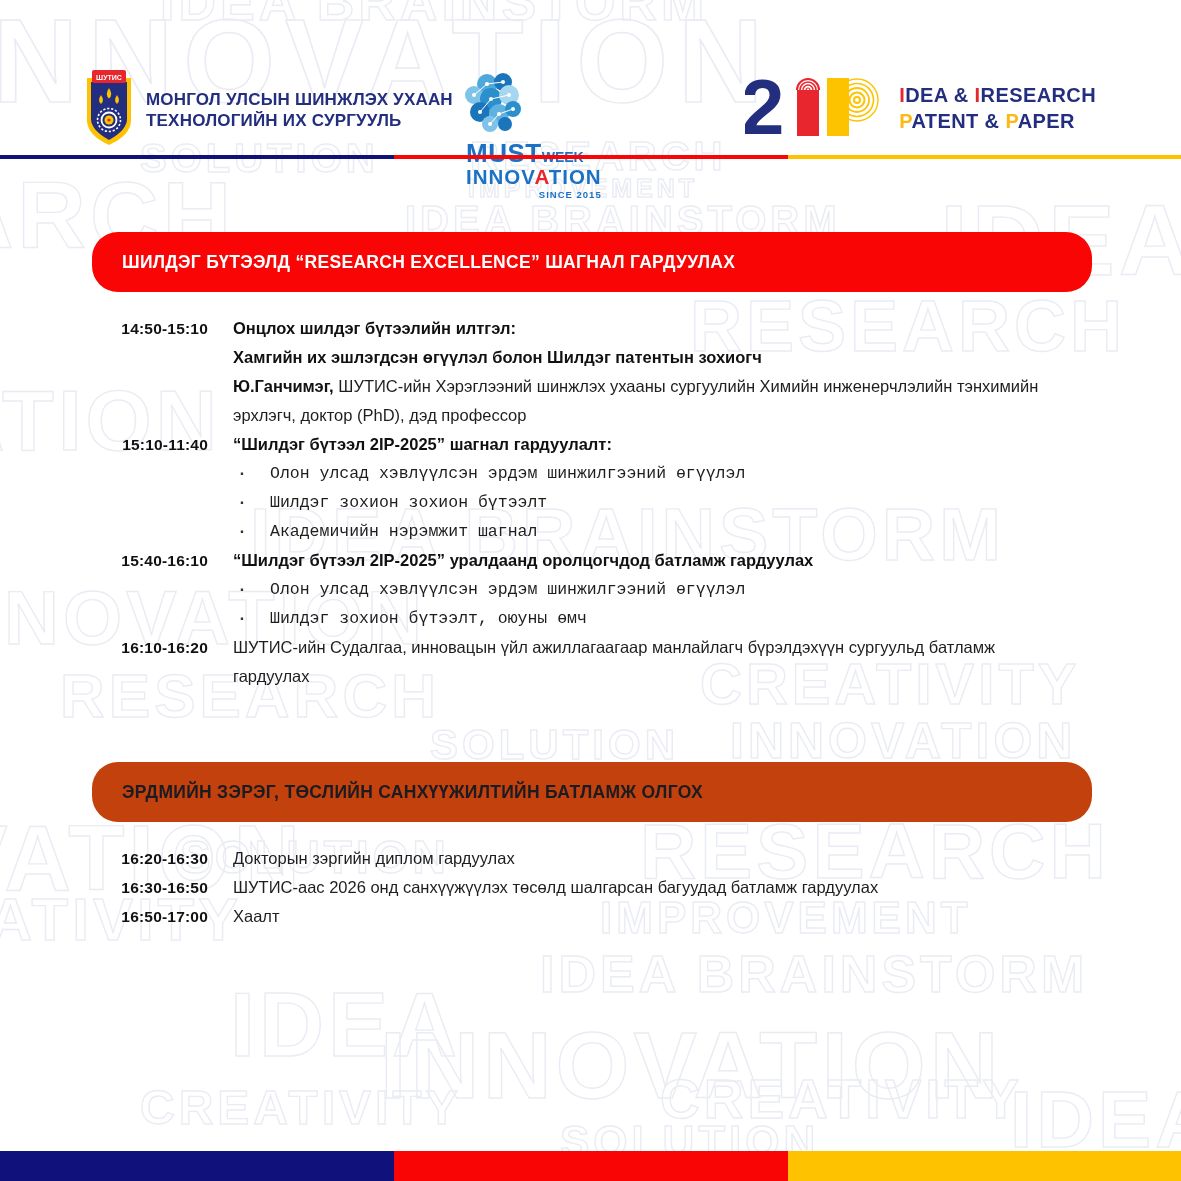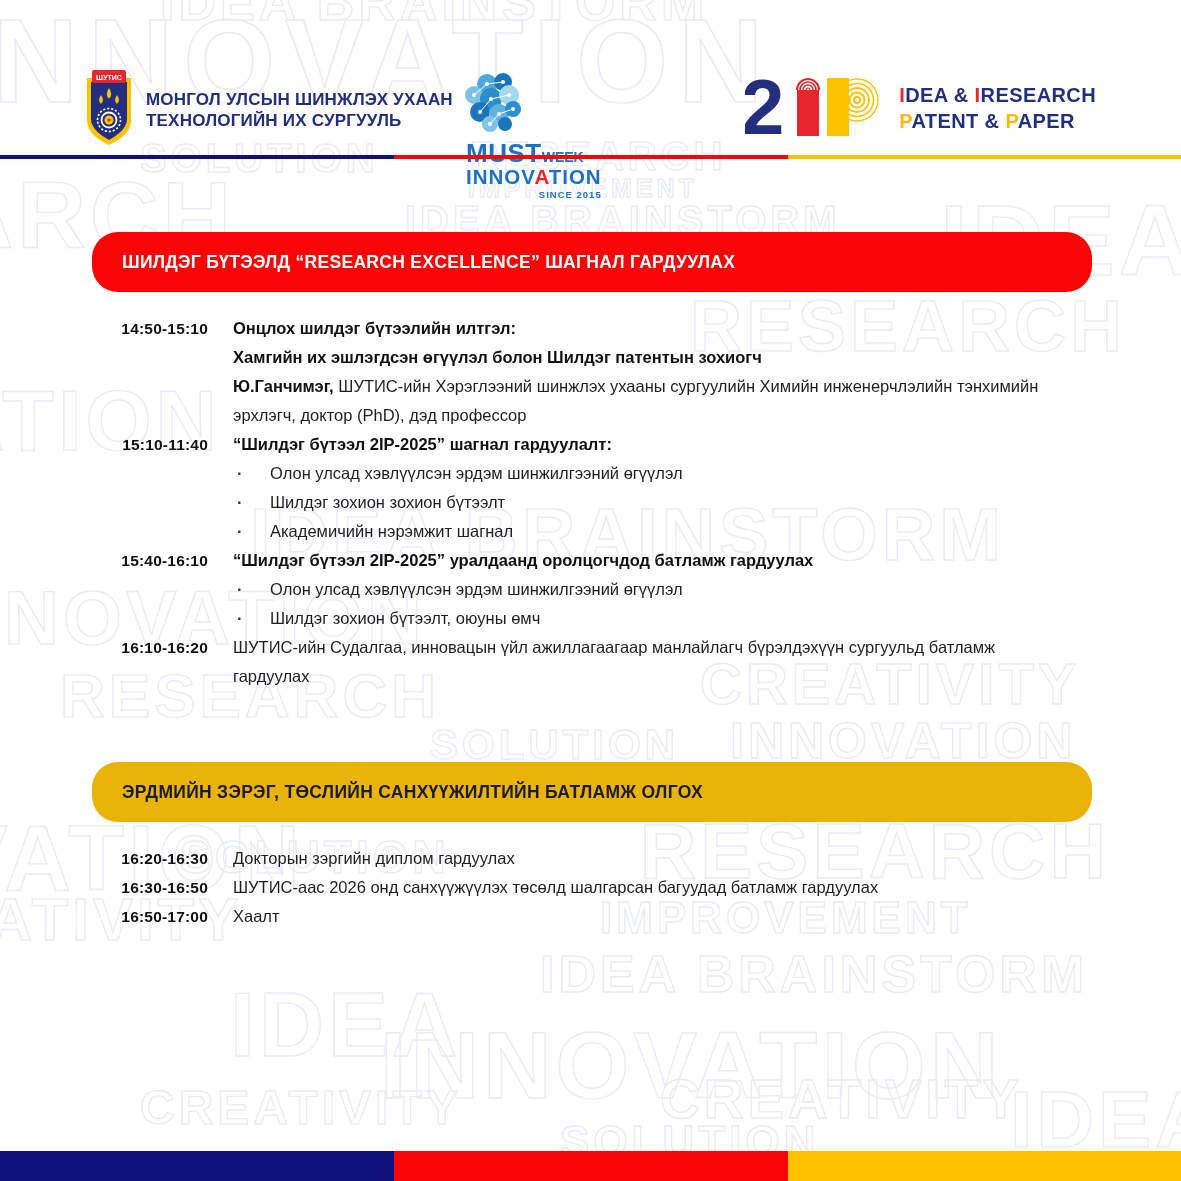--- a/index.html
+++ b/index.html
@@ -37,34 +37,34 @@
   .d-navy{width:33.4%;background:#10117a;}
   .d-red{width:33.3%;background:#f90505;}
   .d-yellow{width:33.3%;background:#ffc200;}
   
   .banner{
     position:absolute;left:92px;width:1000px;height:60px;border-radius:26px;
     display:flex;align-items:center;padding:0 30px;box-sizing:border-box;
     font-weight:800;font-size:17.5px;letter-spacing:.3px;
   }
   .banner-red{top:232px;background:#f90505;color:#ffffff;}
-  .banner-yellow{top:762px;background:#eab308;color:#1b1b22;}
+  .banner-yellow{top:762px;background:#c2410c;color:#1b1b22;}
   
   .sched{position:absolute;left:118px;width:945px;}
   .sched1{top:314px;}
   .sched2{top:844px;}
   .srow{display:flex;align-items:flex-start;}
   .time{
     flex:0 0 90px;text-align:right;font-weight:bold;font-size:15.5px;
     line-height:29px;letter-spacing:.2px;color:#111;
   }
   .scontent{flex:1;margin-left:25px;font-size:16.5px;line-height:29px;color:#1e1e1e;}
   .scontent p{margin:0;}
   .b{font-weight:bold;color:#111;}
-  p.bullet{position:relative;padding-left:37px;}
+  p.bullet{position:relative;padding-left:37px;font-family:Liberation Mono, monospace;}
   p.bullet::before{content:"·";position:absolute;left:4px;top:0;font-weight:bold;color:#333;}
   
   .bottombar{position:absolute;left:0;bottom:0;width:100%;height:30px;display:flex;}
   .bottombar div{height:100%;}
 </style>
 </head>
 <body>
 
 <div class="wm-layer">
   <span class="wm" style="top:-24px;left:160px;font-size:52px;">IDEA BRAINSTORM</span>

